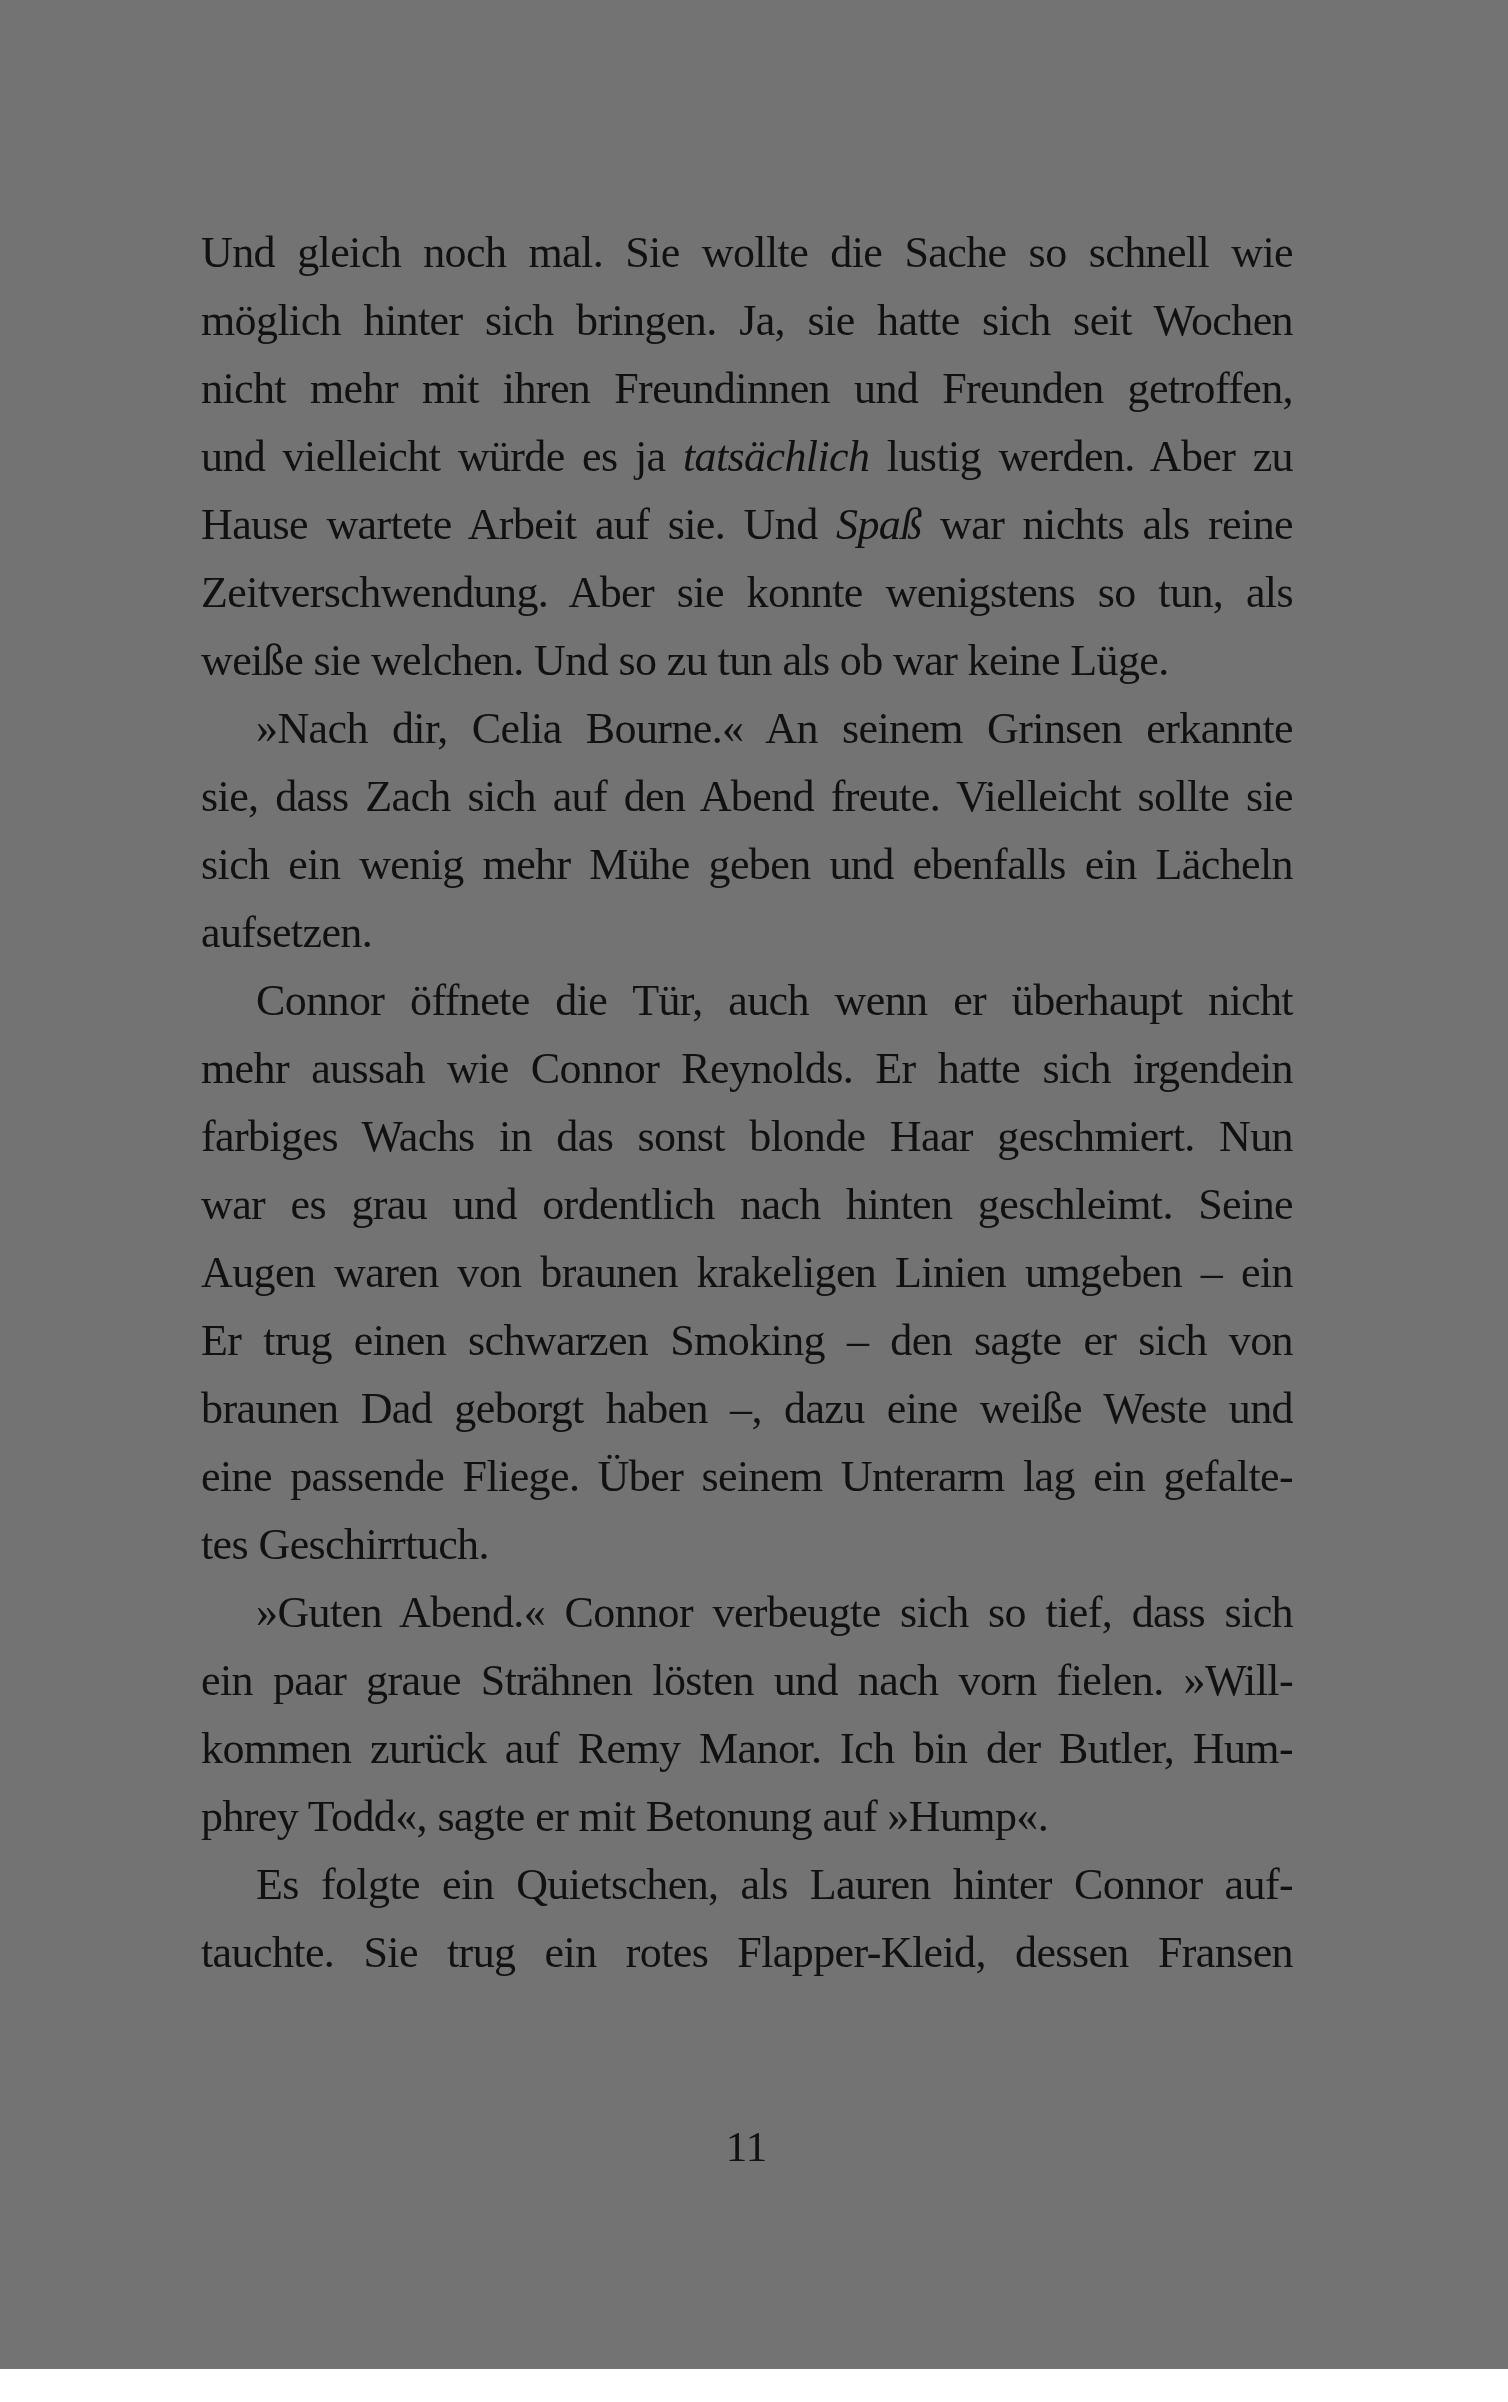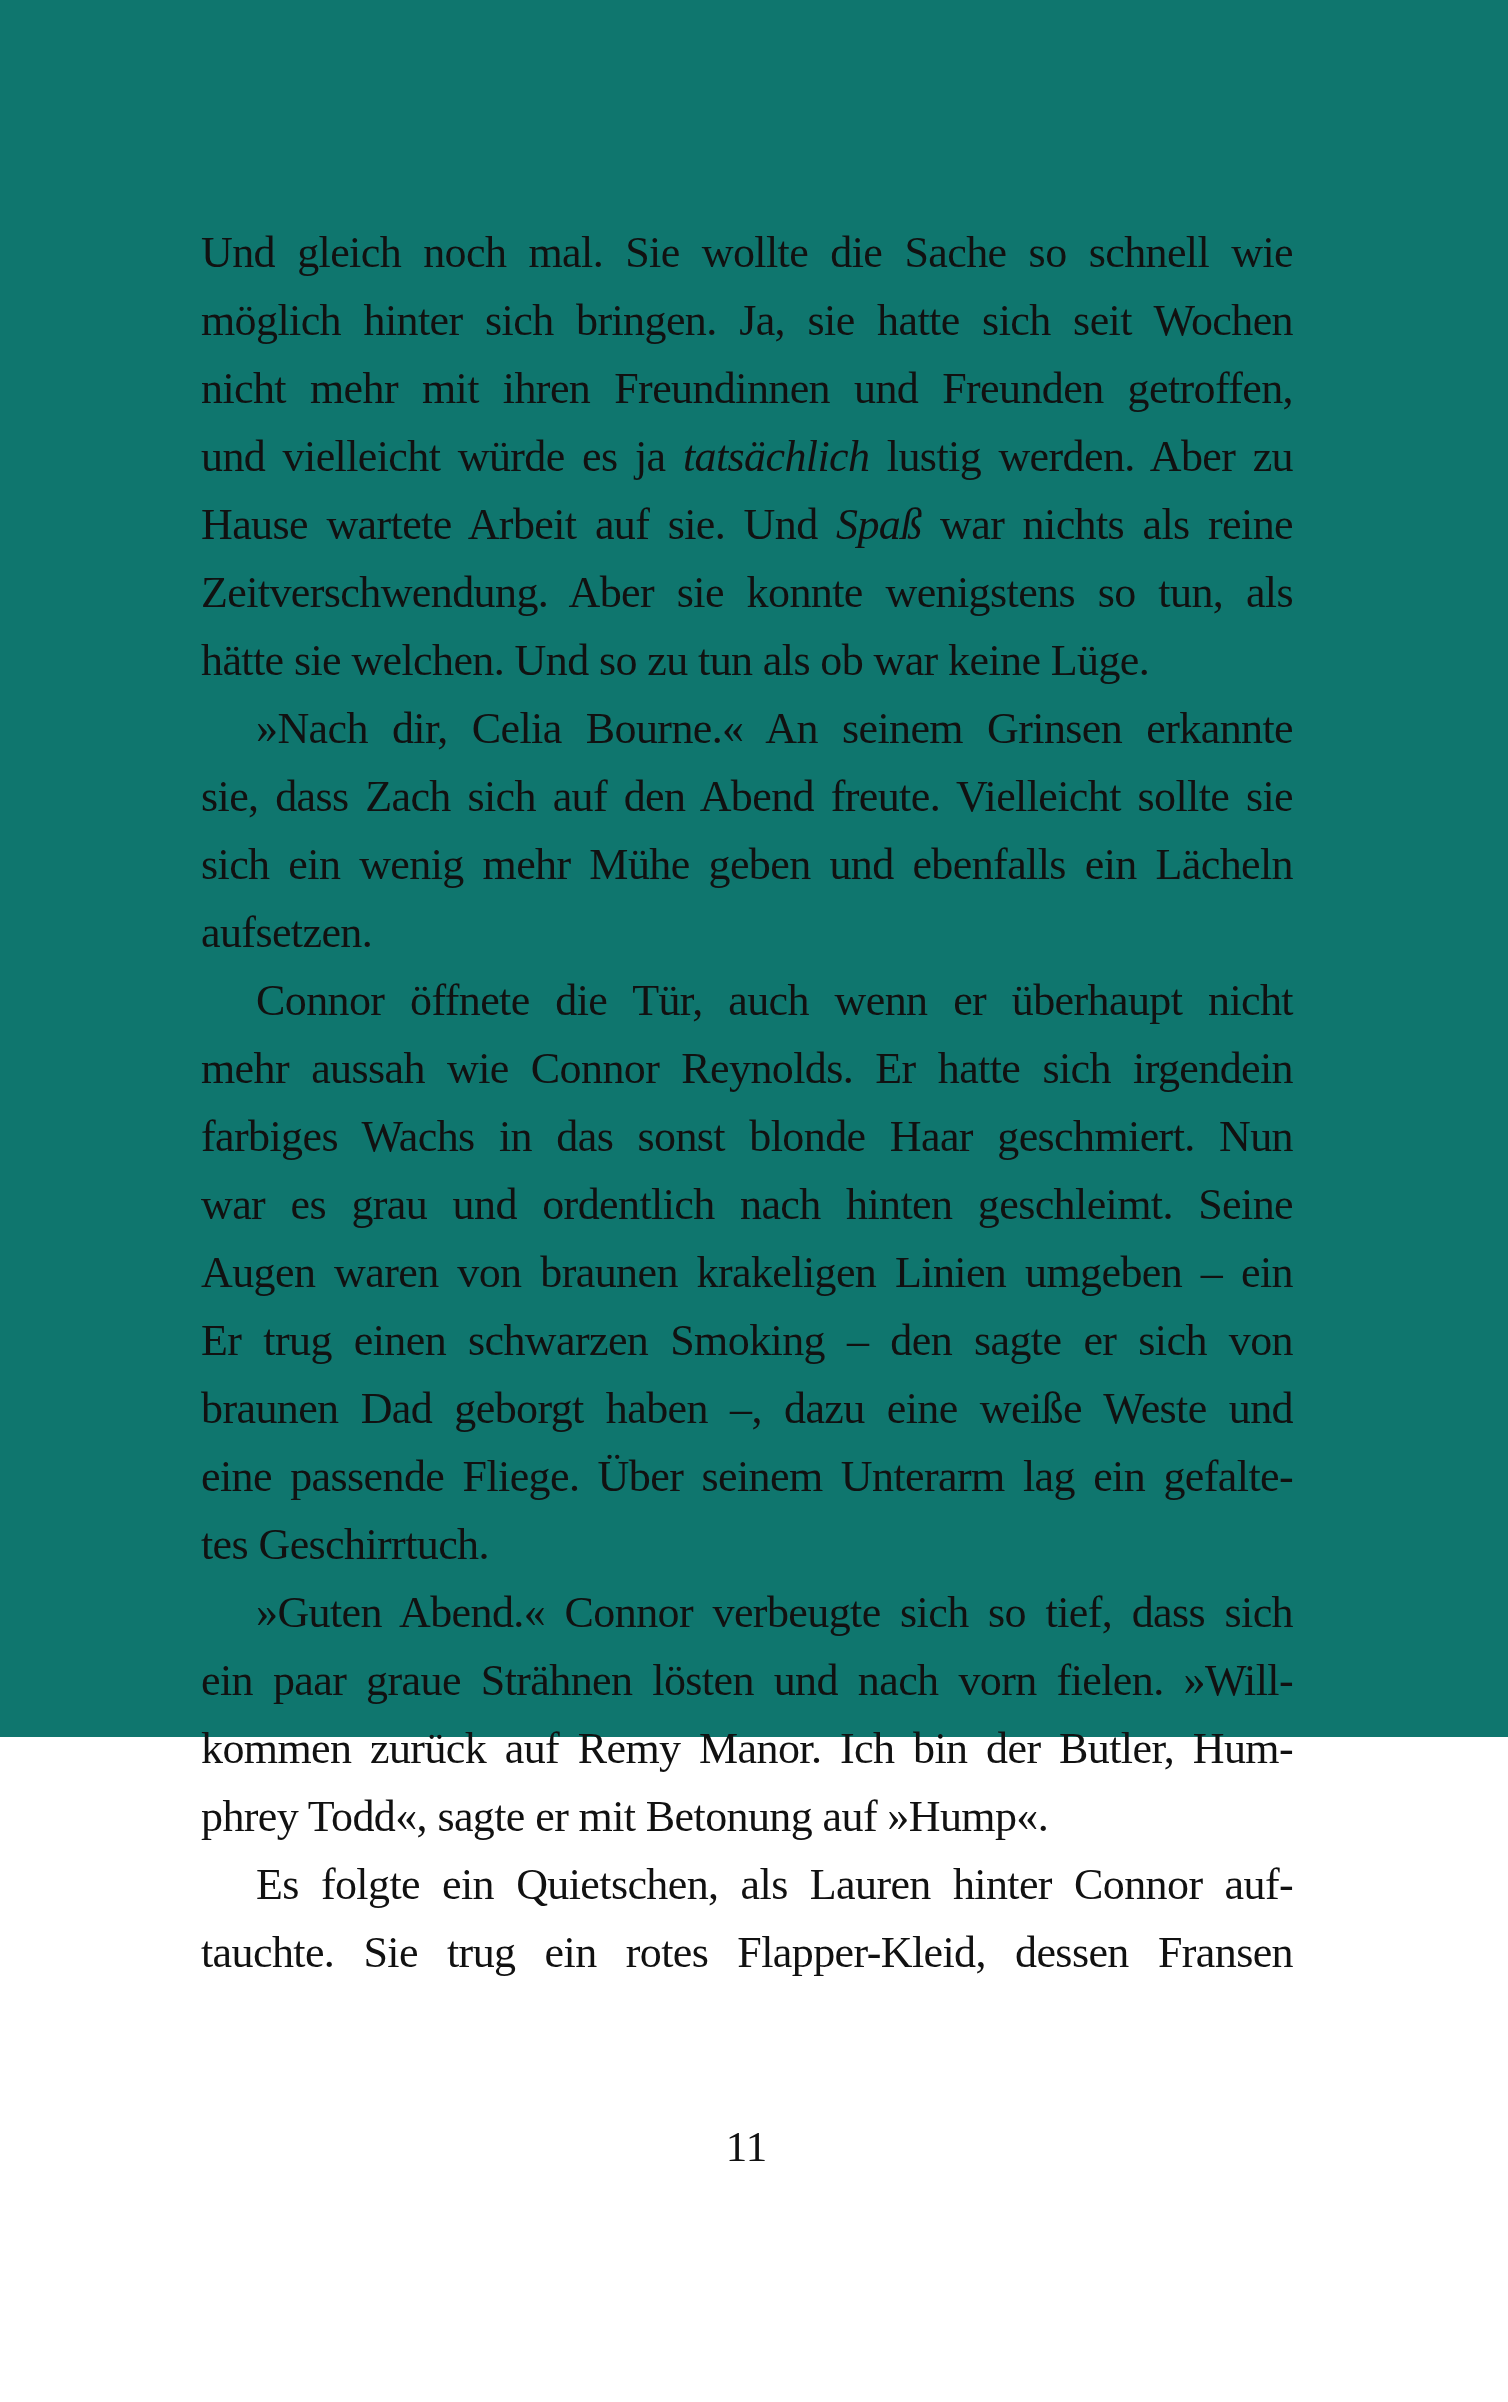--- a/index.html
+++ b/index.html
@@ -10,22 +10,22 @@
     body {
       width: 1508px;
       height: 2403px;
       position: relative;
       overflow: hidden;
     }
     .page {
       position: absolute;
       left: 0; top: 0;
       width: 1508px;
-      height: 1737px;
-      background: #0f766e;
+      height: 2369px;
+      background: #737373;
     }
     .text-block {
       position: absolute;
       left: 201px;
       top: 219px;
       width: 1092px;
       font-family: "Liberation Serif", "DejaVu Serif", serif;
       font-size: 44px;
       color: #111111;
       letter-spacing: -0.6px;
@@ -66,21 +66,21 @@
 
 <div class="page">
   <div class="text-block" id="text-block">
       <div class="paragraph">
         <div class="line"><span>Und gleich noch mal. Sie wollte die Sache so schnell wie</span></div>
         <div class="line"><span>möglich hinter sich bringen. Ja, sie hatte sich seit Wochen</span></div>
         <div class="line"><span>nicht mehr mit ihren Freundinnen und Freunden getroffen,</span></div>
         <div class="line"><span>und vielleicht würde es ja </span><em>tatsächlich</em><span> lustig werden. Aber zu</span></div>
         <div class="line"><span>Hause wartete Arbeit auf sie. Und </span><em>Spaß</em><span> war nichts als reine</span></div>
         <div class="line"><span>Zeitverschwendung. Aber sie konnte wenigstens so tun, als</span></div>
-        <div class="line last"><span>hätte sie welchen. Und so zu tun als ob war keine Lüge.</span></div>
+        <div class="line last"><span>weiße sie welchen. Und so zu tun als ob war keine Lüge.</span></div>
       </div>
       <div class="paragraph">
         <div class="line indent"><span>»Nach dir, Celia Bourne.« An seinem Grinsen erkannte</span></div>
         <div class="line"><span>sie, dass Zach sich auf den Abend freute. Vielleicht sollte sie</span></div>
         <div class="line"><span>sich ein wenig mehr Mühe geben und ebenfalls ein Lächeln</span></div>
         <div class="line last"><span>aufsetzen.</span></div>
       </div>
       <div class="paragraph">
         <div class="line indent"><span>Connor öffnete die Tür, auch wenn er überhaupt nicht</span></div>
         <div class="line"><span>mehr aussah wie Connor Reynolds. Er hatte sich irgendein</span></div>

